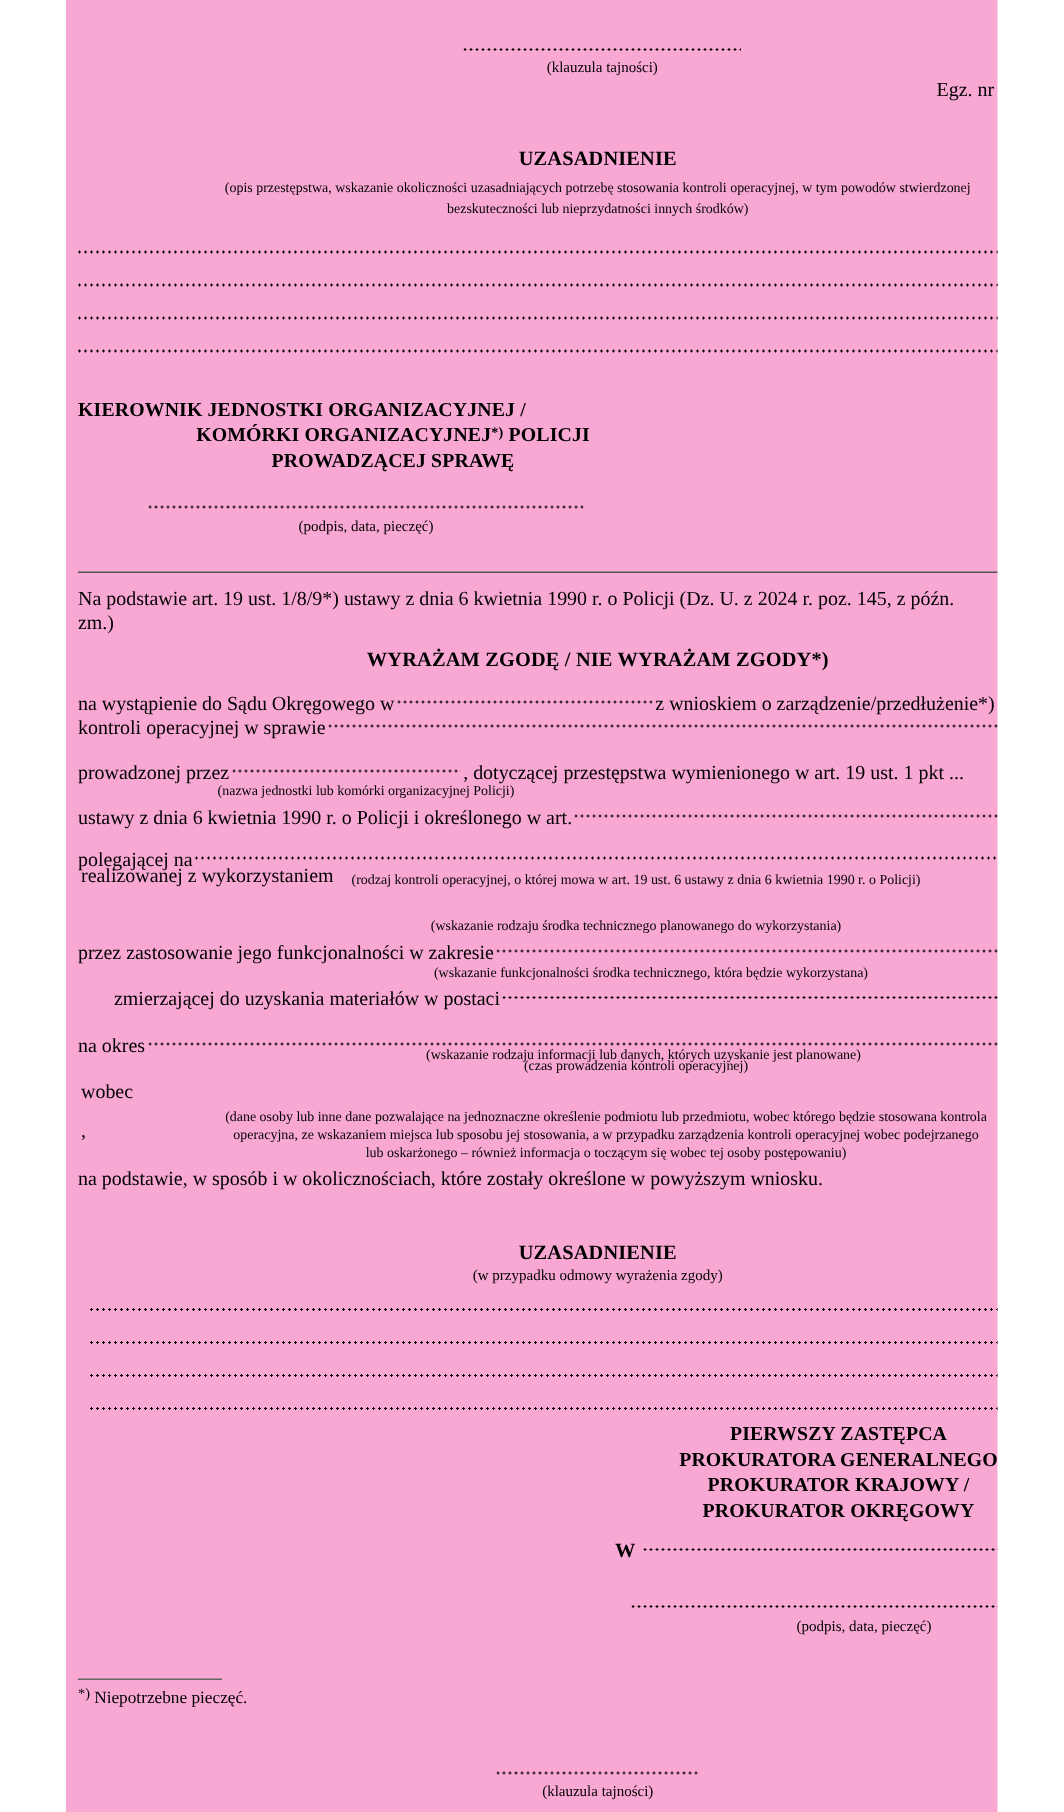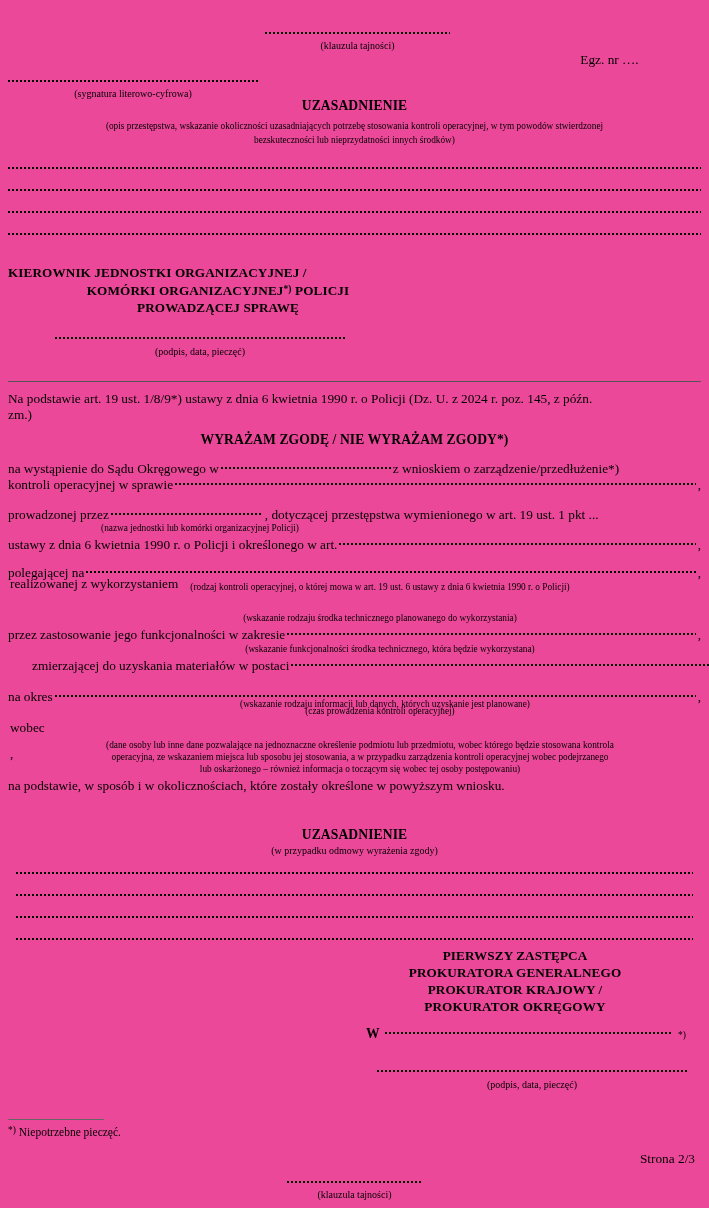--- a/index.html
+++ b/index.html
@@ -6,24 +6,24 @@
     margin: 0;
     padding: 0;
     background: #ffffff;
   }
   body {
     font-family: "Liberation Serif", "DejaVu Serif", serif;
     color: #000000;
   }
   #page {
     position: relative;
-    width: 709px;
+    width: 621px;
     height: 1208px;
     margin: 0 auto;
-    background: #ec4899;
+    background: #f9a8d4;
     overflow: hidden;
   }
 
   
   .ctr   { text-align: center; }
   .left  { text-align: left; }
   .right { text-align: right; }
 
   .body-txt {
     font-size: 13.3px;
@@ -90,24 +90,20 @@
 
 <div id="page">
 
   <div class="abs" style="left:265px; top:28px; width:185px;">
     <span class="dots-block"></span>
     <div class="small-note ctr" style="margin-top:2px; font-size:10px;">(klauzula tajności)</div>
   </div>
 
   <div class="abs body-txt right" style="left:512px; top:52px; width:195px;text-align:center;">Egz. nr ….</div>
 
-  <div class="abs" style="left:8px; top:76px; width:250px;">
-    <span class="dots-block"></span>
-    <div class="small-note ctr" style="margin-top:2px; font-size:10px;">(sygnatura literowo-cyfrowa)</div>
-  </div>
 
   <div class="abs head-bold ctr" style="left:0; top:97px; width:709px; font-size:13.6px;">UZASADNIENIE</div>
 
   <div class="abs small-note ctr" style="left:20px; top:120px; width:669px;">(opis przestępstwa, wskazanie okoliczności uzasadniających potrzebę stosowania kontroli operacyjnej, w tym powodów stwierdzonej</div>
   <div class="abs small-note ctr" style="left:20px; top:134px; width:669px;">bezskuteczności lub nieprzydatności innych środków)</div>
 
   <div class="abs" style="left:8px; top:163px; width:693px;">
     <span class="dots-block" style="margin-bottom:12px;"></span>
     <span class="dots-block" style="margin-bottom:12px;"></span>
     <span class="dots-block" style="margin-bottom:12px;"></span>

